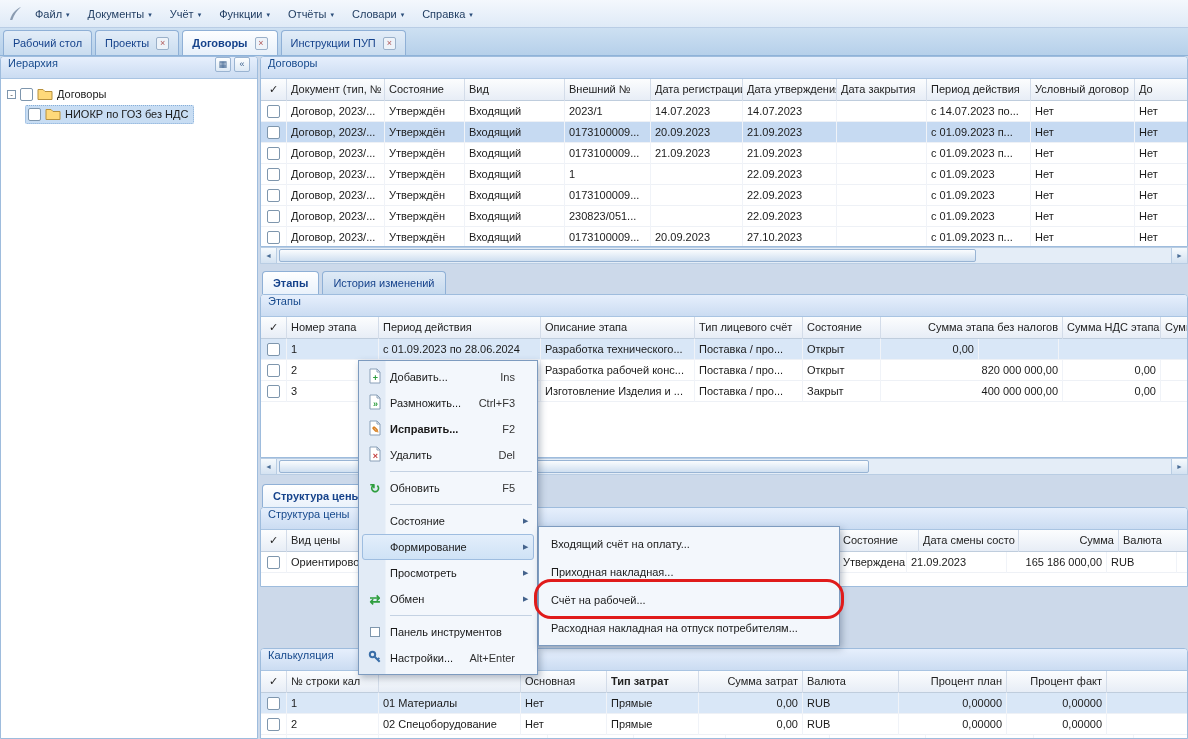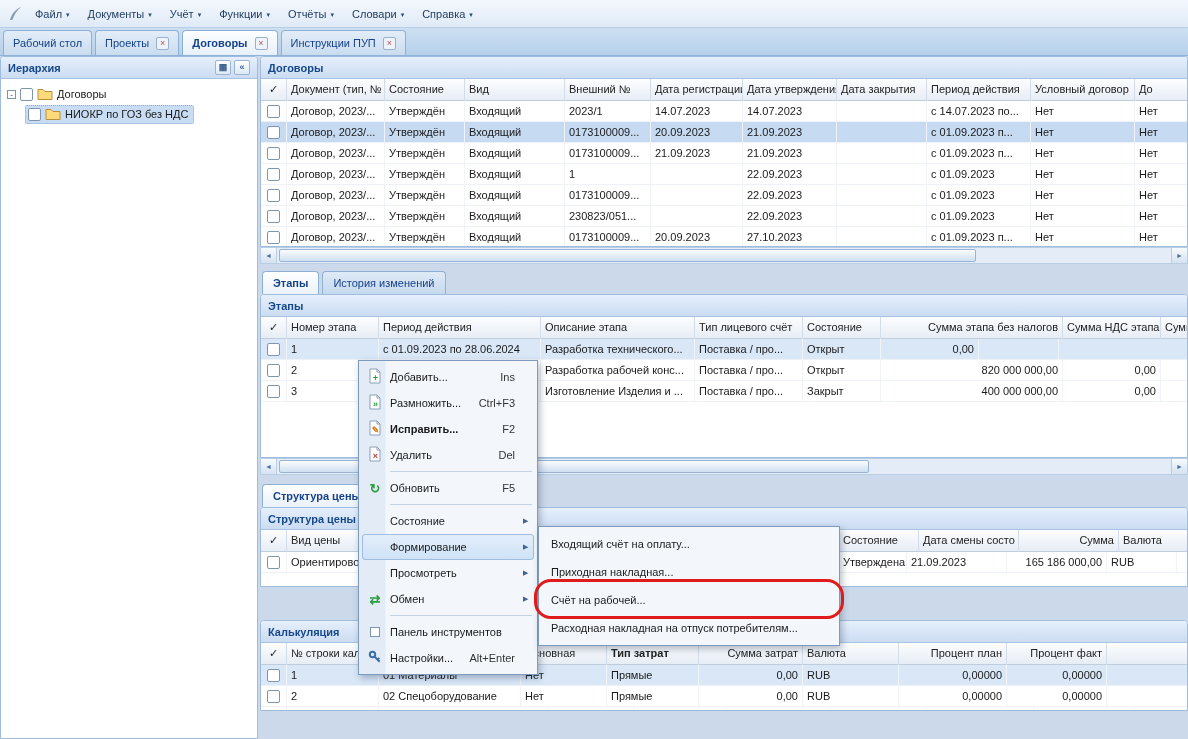--- a/index.html
+++ b/index.html
@@ -43,22 +43,22 @@
     width:13px; height:13px; border:1px solid #9ab0c9; border-radius:2px;
     background:#eef3f9; color:#b05a5a; font-size:9px; line-height:11px; text-align:center;
     font-weight:normal;
   }
 
   
   .panel { position:absolute; background:#fff; border:1px solid #9ebcdd; border-radius:4px 4px 0 0; overflow:hidden; }
   .panel-header {
     height:22px; background:linear-gradient(#e6effc,#cbdcf2);
     border-bottom:1px solid #a9c4e2;
-    color:#16498c; font-weight:bold;
-    display:flex; align-items:center; padding:0 7px;
+    color:#16498c; font-weight:normal;
+    display:flex; padding:0 7px;
   }
   .panel-header .spacer { flex:1; }
   .hdr-btn { width:16px; height:15px; margin-left:3px; border:1px solid #9ab4d2; border-radius:2px;
     background:linear-gradient(#fdfefe,#dde9f5); color:#3d628f; font-size:9px; line-height:13px; text-align:center; }
 
   
   .grid { width:100%; overflow:hidden; background:#fff; }
   .grid-header { display:flex; background:linear-gradient(#fcfdfe,#e7edf6); border-bottom:1px solid #bfcddd; height:22px; }
   .hcell {
     flex:0 0 auto; border-right:1px solid #d3dce9; padding:4px 4px 0 4px;
@@ -457,21 +457,21 @@
           <div class="cell" style="width: 80px;">Ориентировоч...</div>
           <div class="cell" style="width: 472px;"></div>
           <div class="cell" style="width: 68px;">Утверждена</div>
           <div class="cell" style="width: 100px;">21.09.2023</div>
           <div class="cell" style="width: 100px; text-align: right;">165 186 000,00</div>
           <div class="cell" style="width: 70px;">RUB</div>
         </div>
       </div>
   </div>
 
-  <div class="panel" style="left:260px; top:620px; width:928px; height:91px;">
+  <div class="panel" style="left:260px; top:648px; width:928px; height:91px;">
     <div class="panel-header">
       <span>Калькуляция</span>
     </div>
     <div class="grid">
         <div class="grid-header">
           <div class="hcell" style="width: 26px; text-align: center;">✓</div>
           <div class="hcell" style="width: 92px;">№ строки кал</div>
           <div class="hcell" style="width: 142px;"></div>
           <div class="hcell" style="width: 86px;">Основная</div>
           <div class="hcell" style="width: 92px; font-weight: bold;">Тип затрат</div>

